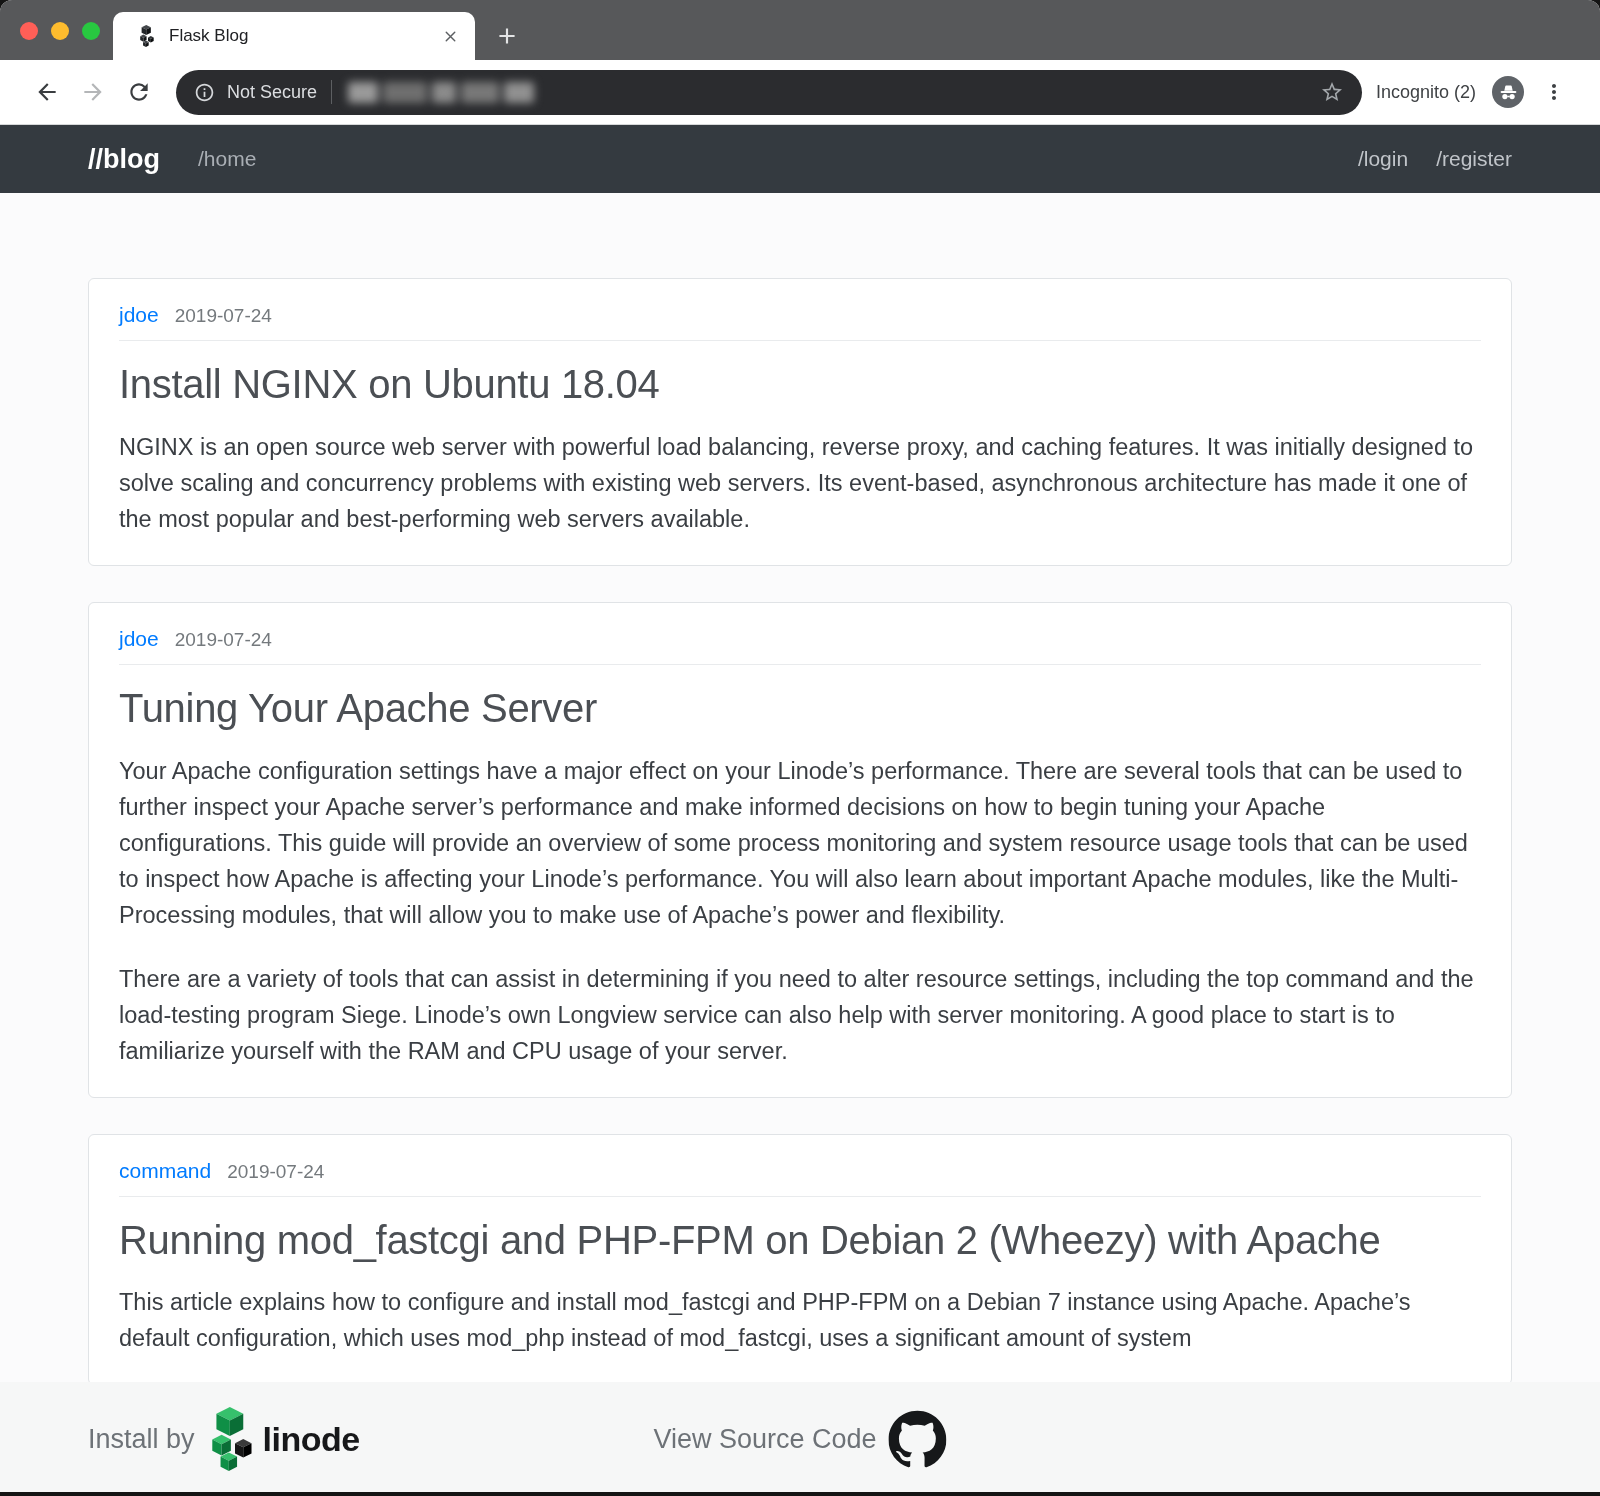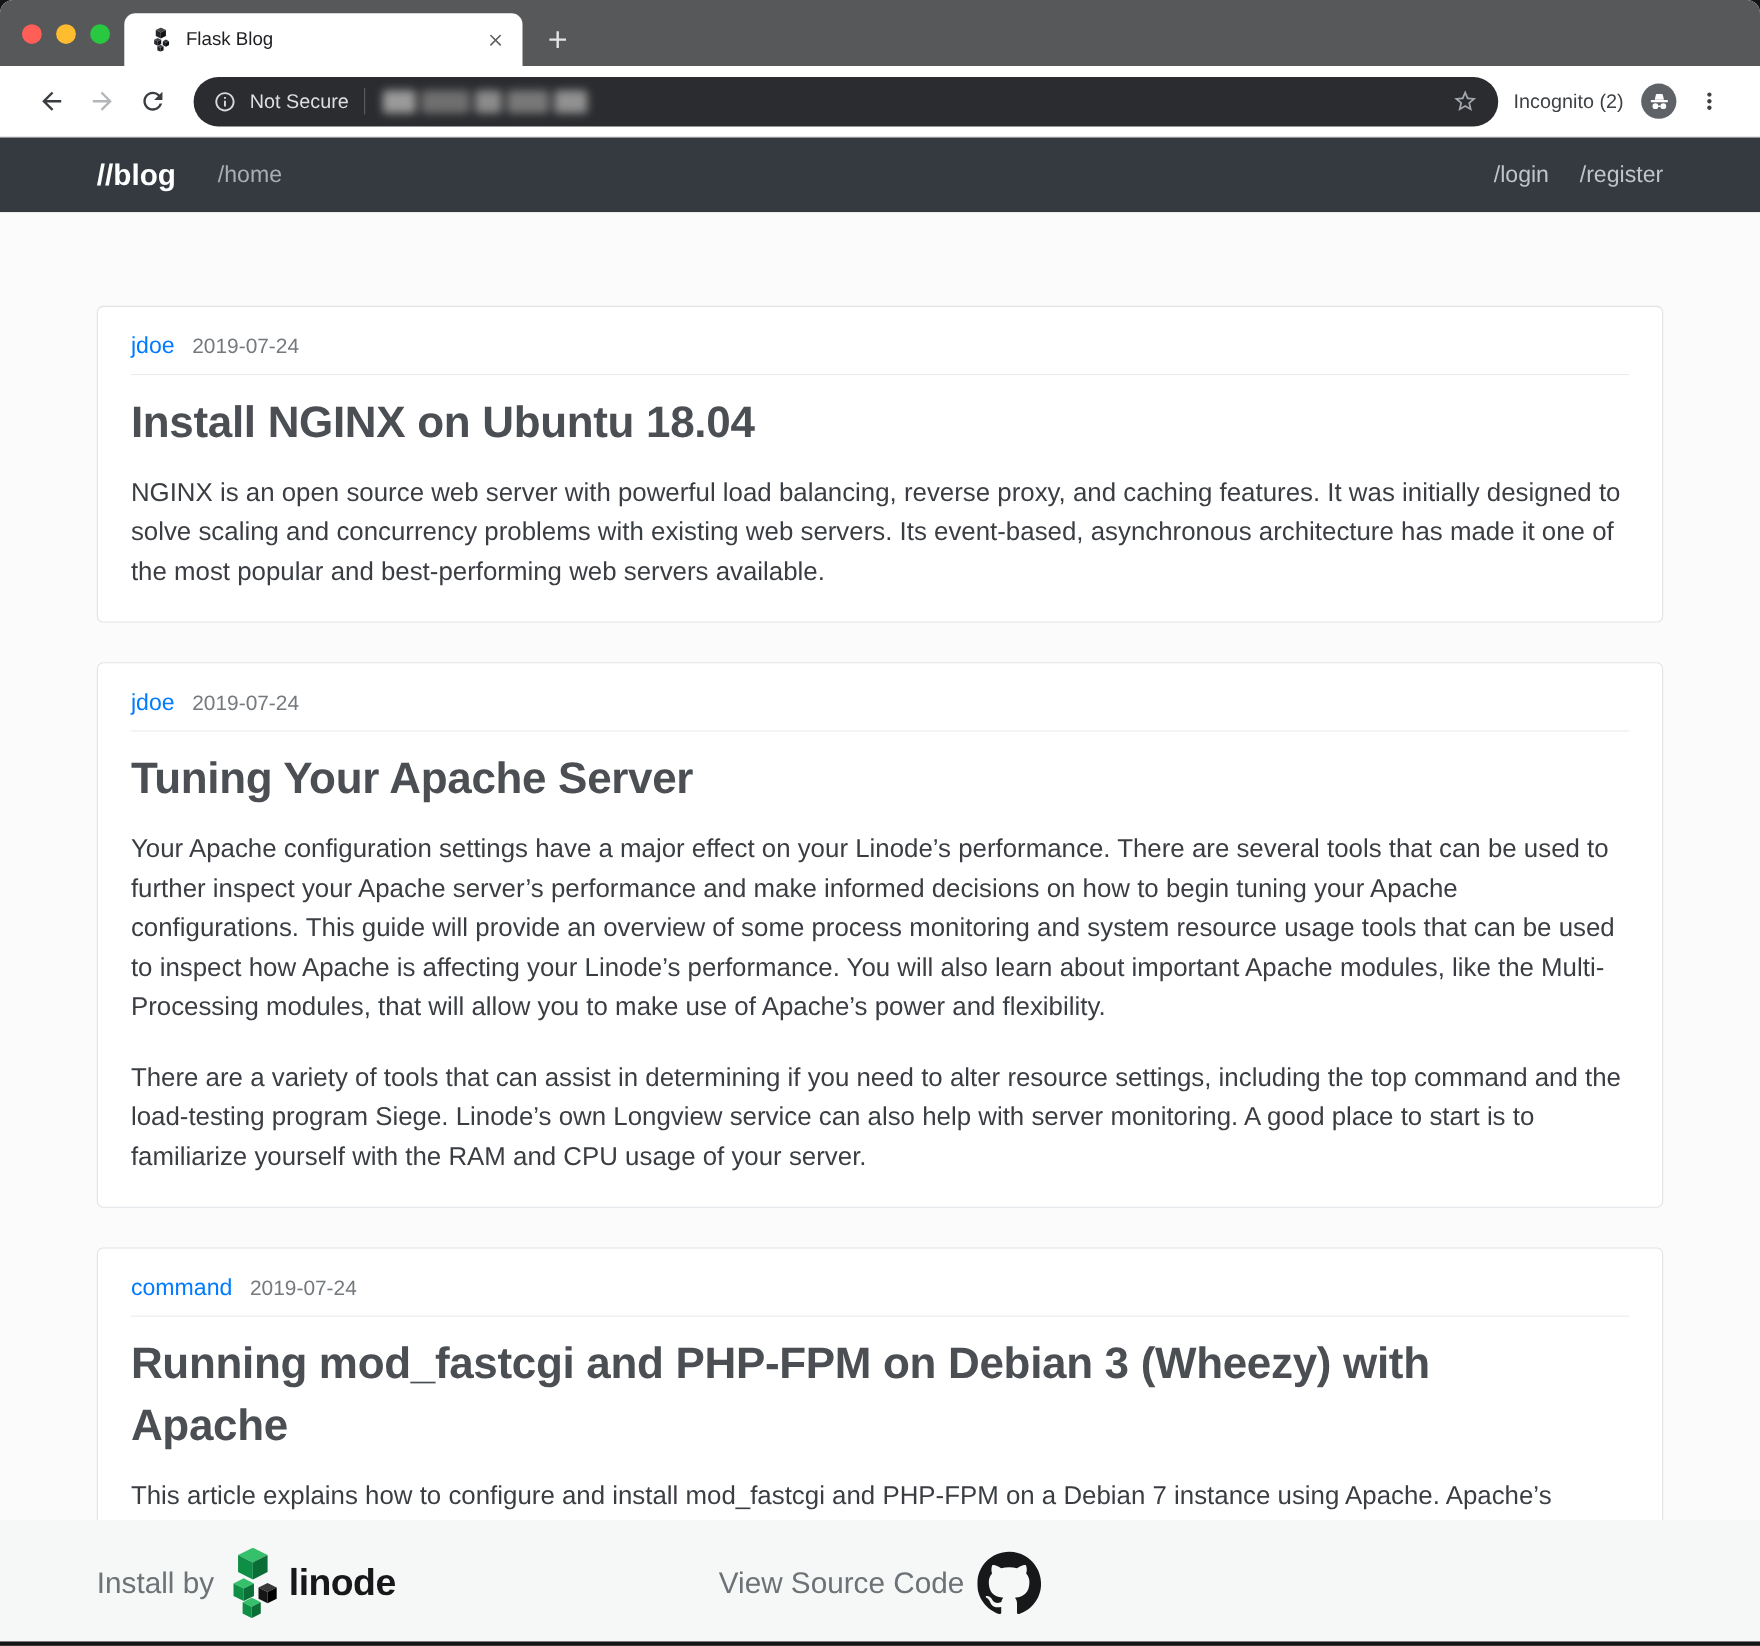--- a/index.html
+++ b/index.html
@@ -44,21 +44,21 @@
   .nav-right { margin-left:auto; display:flex; gap:28px; }
   .nav-right a { font-size:21px; color:#c0c4c9; text-decoration:none; }
 
   
   .main { height:1189px; overflow:hidden; background:#fbfbfc; padding:85px 88px 0; flex:0 0 auto; }
   .card { background:#fff; border:1px solid #e0e3e6; border-radius:6px; padding:24px 30px 28px; margin-bottom:36px; }
   .meta { display:flex; align-items:baseline; }
   .author { font-size:21px; color:#007bff; text-decoration:none; }
   .date { font-size:19px; color:#74797d; margin-left:16px; }
   .card hr { border:0; border-top:1px solid #e9ebed; margin:13px 0 15px; }
-  .card h2 { font-size:40px; font-weight:700; color:#4b4f54; line-height:1.42; letter-spacing:-0.3px;
+  .card h2 { font-size:40px; font-weight:400; color:#4b4f54; line-height:1.42; letter-spacing:-0.3px;
     margin:0 0 16px; max-width:1285px; }
   .card p { font-size:23.5px; line-height:36px; color:#3a3e43; margin:0 0 28px; }
   .card p:last-child { margin-bottom:0; }
 
   
   .footer { height:114px; background:#f6f7f7; display:flex; align-items:center; padding:0 88px;
     position:relative; flex:0 0 auto; }
   .powered { display:flex; align-items:center; gap:14px; }
   .powered-label { font-size:27px; color:#6d7277; }
   .linode-word { font-size:34px; font-weight:700; color:#17181a; letter-spacing:-0.5px; margin-left:2px; }
@@ -196,21 +196,21 @@
       <p>Your Apache configuration settings have a major effect on your Linode’s performance. There are several tools that can be used to further inspect your Apache server’s performance and make informed decisions on how to begin tuning your Apache configurations. This guide will provide an overview of some process monitoring and system resource usage tools that can be used to inspect how Apache is affecting your Linode’s performance. You will also learn about important Apache modules, like the Multi-Processing modules, that will allow you to make use of Apache’s power and flexibility.</p>
       <p>There are a variety of tools that can assist in determining if you need to alter resource settings, including the top command and the load-testing program Siege. Linode’s own Longview service can also help with server monitoring. A good place to start is to familiarize yourself with the RAM and CPU usage of your server.</p>
     </div>
 
     <div class="card">
       <div class="meta">
         <a class="author" href="#">command</a>
         <span class="date">2019-07-24</span>
       </div>
       <hr>
-      <h2>Running mod_fastcgi and PHP-FPM on Debian 3 (Wheezy) with Apache</h2>
+      <h2>Running mod_fastcgi and PHP-FPM on Debian 2 (Wheezy) with Apache</h2>
       <p>This article explains how to configure and install mod_fastcgi and PHP-FPM on a Debian 7 instance using Apache. Apache’s default configuration, which uses mod_php instead of mod_fastcgi, uses a significant amount of system</p>
     </div>
 
   </div>
 
   <div class="footer">
     <div class="powered">
       <span class="powered-label">Install by</span>
       <a href="#" style="display:flex;align-items:center;text-decoration:none;">
         <svg width="52" height="64" viewBox="0 0 50 62">

